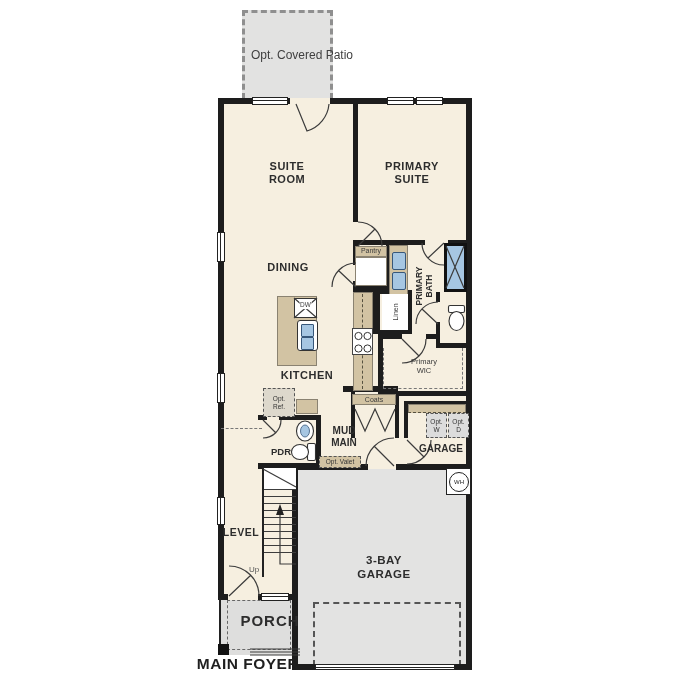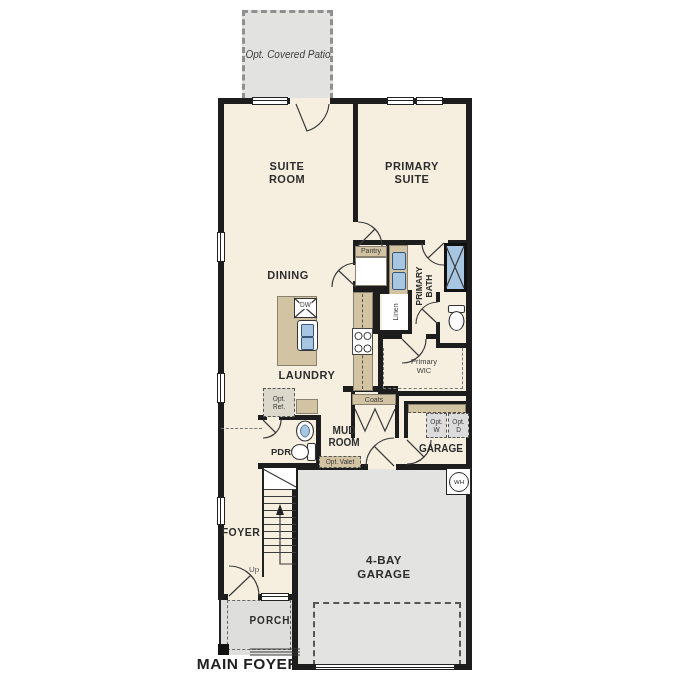--- a/index.html
+++ b/index.html
@@ -163,39 +163,39 @@
     </g>
 
     <g stroke="#333" fill="#fff" stroke-width="1.1">
       <rect x="448.5" y="305.5" width="16" height="7" rx="1.5"></rect>
       <ellipse cx="456.5" cy="321" rx="7.5" ry="9.5"></ellipse>
     </g>
 
     <path class="ln" d="M250,649 L300,649 M250,652 L300,652 M250,655 L300,655" stroke-width="1"></path>
   </svg>
 
-  <div class="lbl sm" style="left:288px;top:55px;font-size:10px;color:#3f3f3f;font-style:italic;">Opt. Covered Patio</div>
+  <div class="lbl sm" style="left:302px;top:55px;font-size:12px;color:#3f3f3f;">Opt. Covered Patio</div>
   <div class="lbl" style="left:287px;top:173px;font-size:11px;letter-spacing:.5px;">SUITE
 ROOM</div>
   <div class="lbl" style="left:412px;top:173px;font-size:11px;letter-spacing:.5px;">PRIMARY
 SUITE</div>
-  <div class="lbl" style="left:288px;top:268px;font-size:11px;letter-spacing:.5px;margin-top:8px;">DINING</div>
-  <div class="lbl" style="left:307px;top:376px;font-size:11px;letter-spacing:.5px;">LAUNDRY</div>
+  <div class="lbl" style="left:288px;top:268px;font-size:11px;letter-spacing:.5px;">DINING</div>
+  <div class="lbl" style="left:307px;top:376px;font-size:11px;letter-spacing:.5px;">KITCHEN</div>
   <div class="lbl rot" style="left:424px;top:286px;font-size:8.5px;">PRIMARY
 BATH</div>
   <div class="lbl sm" style="left:371px;top:251px;font-size:7px;">Pantry</div>
   <div class="lbl rot sm" style="left:396px;top:312px;font-size:7px;">Linen</div>
   <div class="lbl sm" style="left:424px;top:366px;font-size:7.5px;">Primary
 WIC</div>
   <div class="lbl sm" style="left:374px;top:400px;font-size:7px;">Coats</div>
   <div class="lbl" style="left:344px;top:437px;font-size:10px;">MUD
-ROOM</div>
+MAIN</div>
   <div class="lbl" style="left:441px;top:449px;font-size:10px;">GARAGE</div>
   <div class="lbl" style="left:281px;top:452px;font-size:9.5px;">PDR</div>
-  <div class="lbl" style="left:241px;top:532px;font-size:10.5px;letter-spacing:.5px;">FOYER</div>
+  <div class="lbl" style="left:241px;top:532px;font-size:10.5px;letter-spacing:.5px;">LEVEL</div>
   <div class="lbl sm" style="left:254px;top:570px;font-size:8px;color:#555;">Up</div>
-  <div class="lbl" style="left:384px;top:568px;font-size:11.5px;letter-spacing:.5px;">4-BAY
+  <div class="lbl" style="left:384px;top:568px;font-size:11.5px;letter-spacing:.5px;">3-BAY
 GARAGE</div>
-  <div class="lbl" style="left:258px;top:621px;font-size:10px;letter-spacing:1px;padding-left:24px;">PORCH</div>
+  <div class="lbl" style="left:258px;top:621px;font-size:15px;letter-spacing:1px;padding-left:24px;">PORCH</div>
   <div class="lbl sm" style="left:305.5px;top:305px;font-size:6.5px;background:#fff;padding:0 1px;">DW</div>
   <div class="lbl" style="left:248px;top:664px;font-size:15.5px;letter-spacing:.5px;color:#1f1f1f;">MAIN FOYER</div>
 
 </div>
 
 </body></html>

